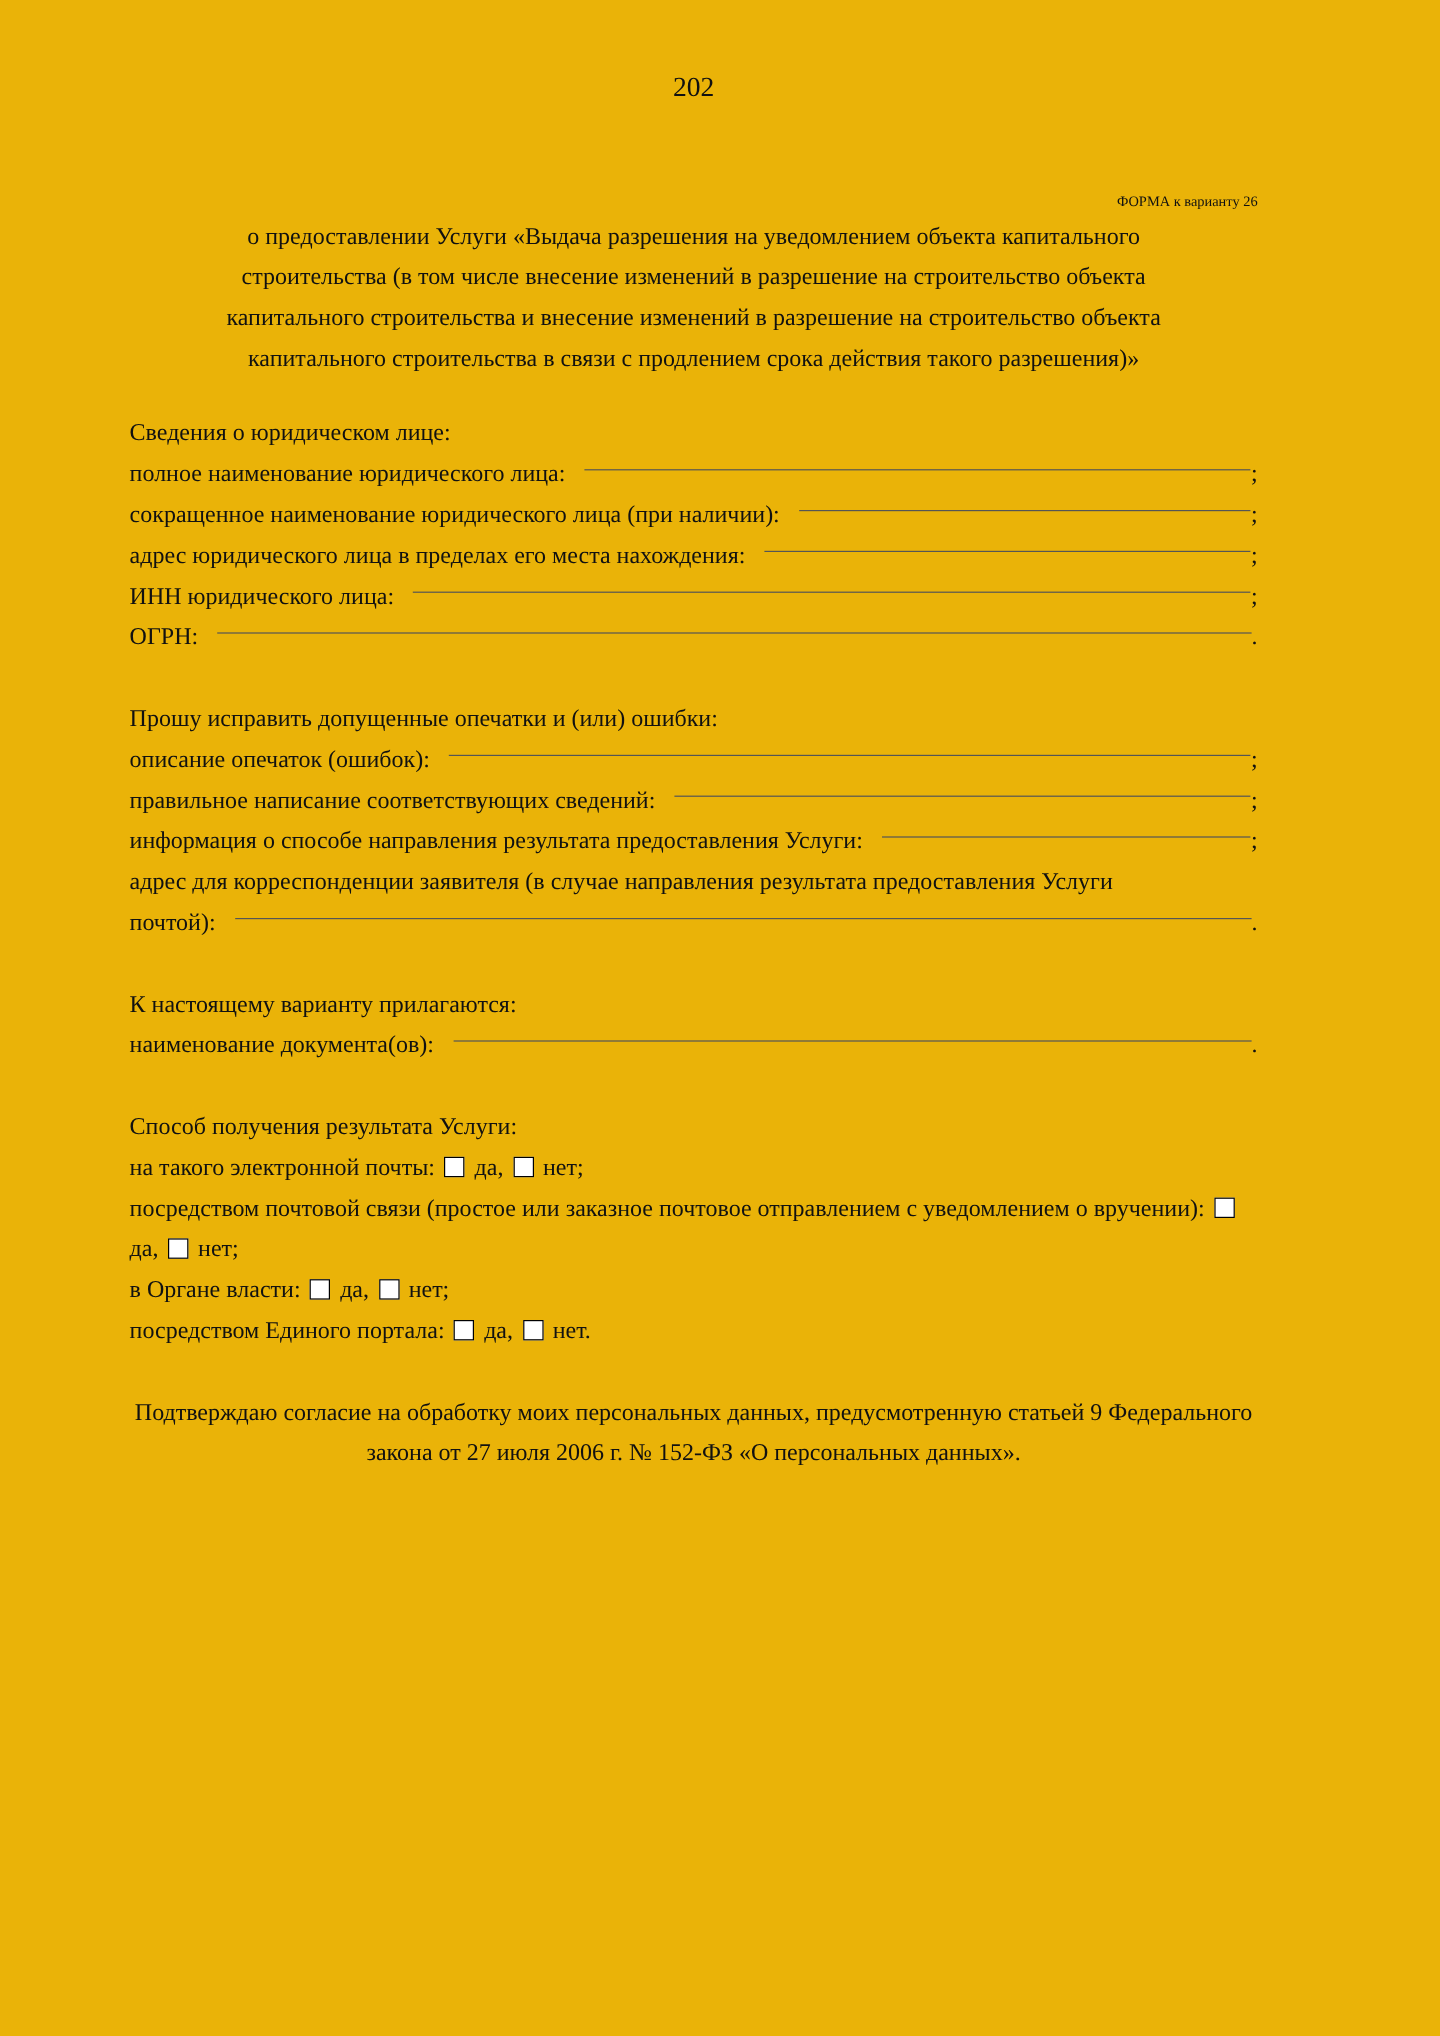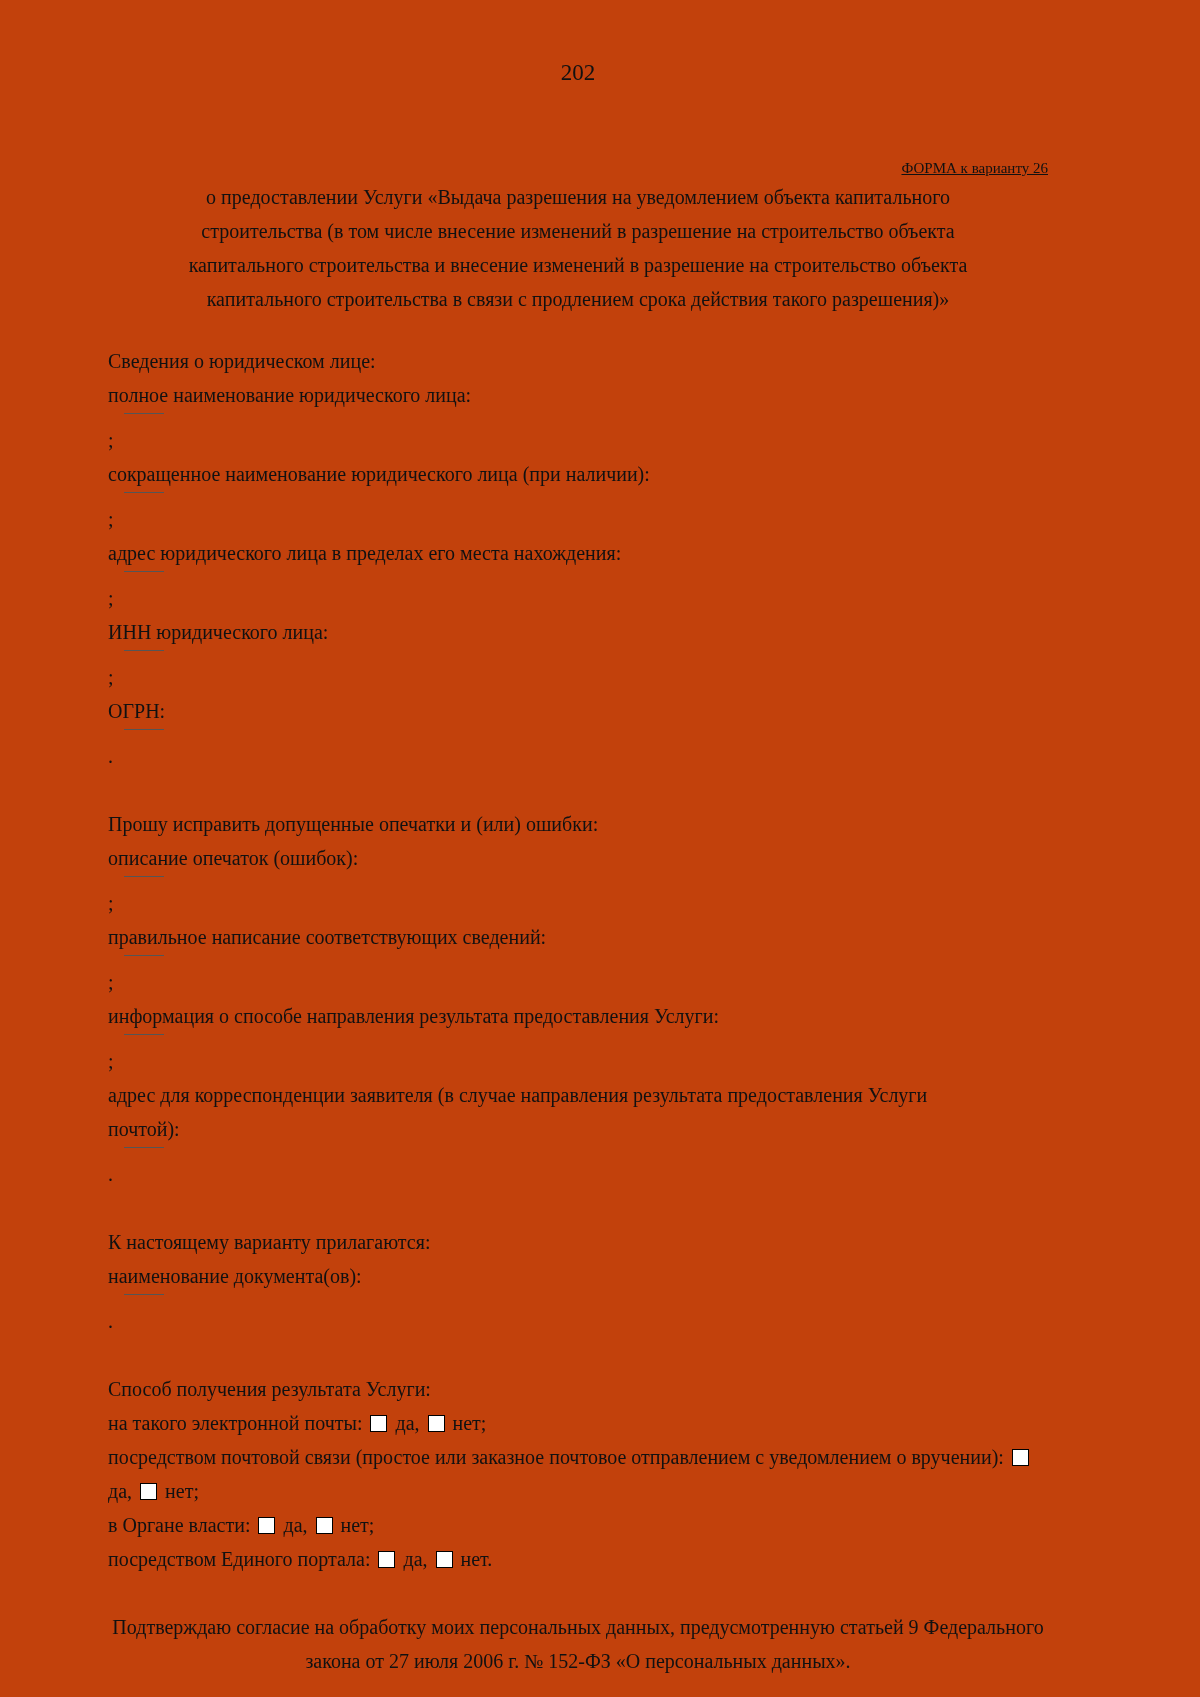--- a/index.html
+++ b/index.html
@@ -1,51 +1,49 @@
 <!DOCTYPE html>
 <html><head>
 <meta charset="utf-8">
 <style>
   html, body { margin: 0; padding: 0; background: #ffffff; }
   .page {
     position: relative;
     width: 1200px;
     height: 1697px;
-    background: #c2410c;
+    background: #eab308;
     color: #111;
     font-family: "Liberation Serif", "DejaVu Serif", serif;
     font-size: 20px;
     line-height: 34px;
     box-sizing: border-box;
     padding: 58px 152px 0 108px; 
   }
   .pnum {
     text-align: center;
     font-size: 23px;
     line-height: 30px;
   }
   .form-header {
     text-align: right;
-    font-size: 15px;
+    font-size: 12px;
     line-height: 24px;
     margin-top: 68px;
-    text-decoration: underline;
   }
   .title-head {
     text-align: center;
     margin-top: 42px;
   }
   .title-par div { text-align: center; }
   .section { margin-top: 28px; }
   .section + .section { margin-top: 34px; }
   .sec-heading { }
   .field-row {
     display: flex;
-    align-items: flex-start;
-    flex-direction: column;
+    align-items: center;
   }
   .field-label { white-space: nowrap; }
   .fill-line {
     flex: 1 1 auto;
     margin-left: 16px;
     border-bottom: 1px solid #555;
     height: 1px;
     margin-bottom: 9px;
     min-width: 40px;
   }

